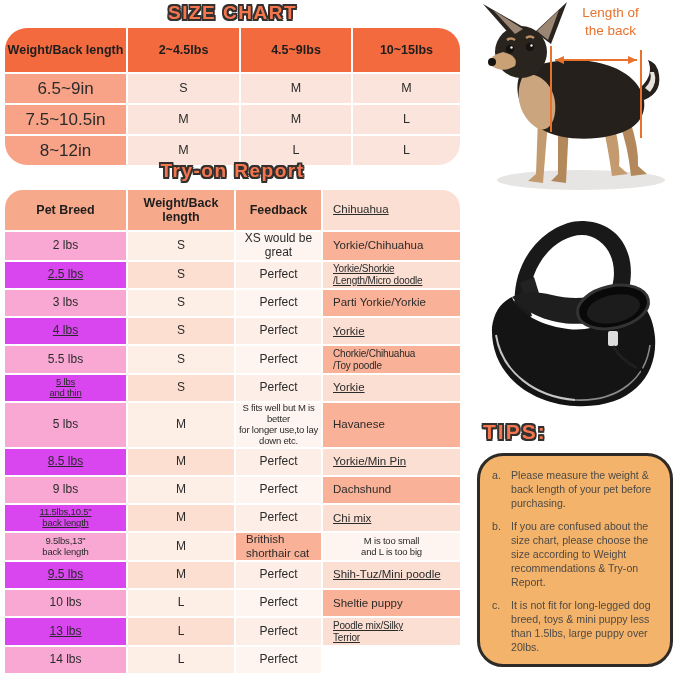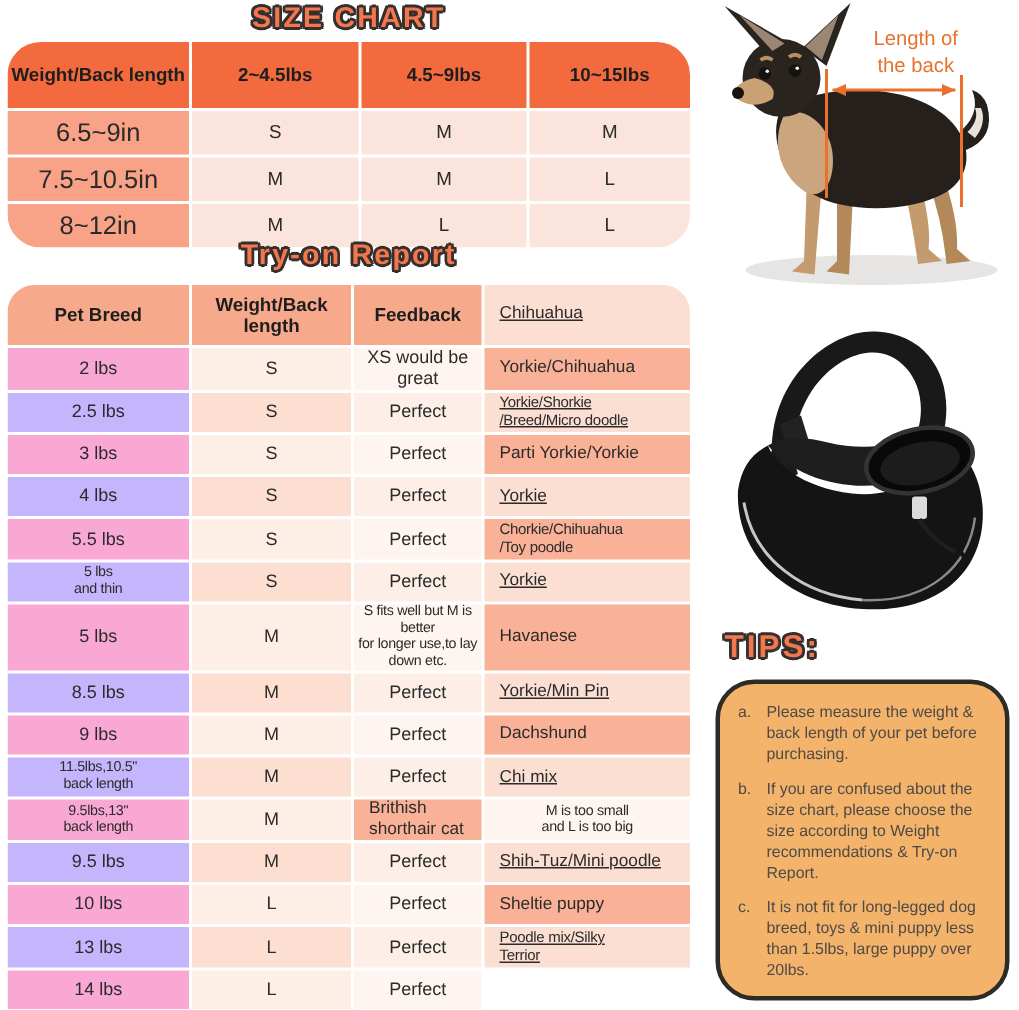--- a/index.html
+++ b/index.html
@@ -45,27 +45,27 @@
   }
   .to-head{background:var(--tryon-header,#F7A98B);font-size:12.5px;font-weight:bold;color:#1e1e1e;}
   .to-cell{white-space:pre-line;}
   .to-cell.breed{justify-content:flex-start;text-align:left;padding-left:10px;font-size:11.5px;}
   .to-cell.multi{font-size:9.5px;letter-spacing:-0.2px;}
   .to-cell.breed.multi{font-size:10px;}
   
   .rl.c0{background:#FBDFD3;text-decoration:underline;} .rl.c1{background:#f9a8d4;}
   .rl.c2{background:#FDEEE6;} .rl.c3{background:#FEF5F0;}
   
-  .rd.c0{background:#F9B197;} .rd.c1{background:#c4b5fd;}
+  .rd.c0{background:#F9B197;} .rd.c1{background:#d946ef;text-decoration:underline;}
   .rd.c2{background:#FCDFD1;} .rd.c3{background:#FDEFE8;}
 
   
   #dog-figure{position:absolute;left:463px;top:0;width:216px;height:200px;}
   #back-length-label{
-    position:absolute;left:553px;top:17px;width:115px;text-align:center;
+    position:absolute;left:553px;top:4px;width:115px;text-align:center;
     color:var(--annotation-orange,#E8722C);font-size:13.5px;line-height:1.3;
     white-space:pre-line;
   }
   #bag-figure{position:absolute;left:480px;top:205px;width:185px;height:212px;}
 
   
   #tips-box{
     position:absolute;left:477px;top:453px;width:196px;height:214px;box-sizing:border-box;
     background:var(--tips-box-fill,#F3B36A);
     border:3px solid var(--tips-border,#2E2A26);border-radius:26px;
@@ -108,21 +108,21 @@
       <div class="cell to-head">Feedback</div>
       <div class="cell to-cell rl c0 breed">Chihuahua</div>
       <div class="cell to-cell rl c1">2 lbs</div>
       <div class="cell to-cell rl c2">S</div>
       <div class="cell to-cell rl c3">XS would be great</div>
       <div class="cell to-cell rd c0 breed">Yorkie/Chihuahua</div>
       <div class="cell to-cell rd c1">2.5 lbs</div>
       <div class="cell to-cell rd c2">S</div>
       <div class="cell to-cell rd c3">Perfect</div>
       <div class="cell to-cell rl c0 breed multi">Yorkie/Shorkie
-/Breed/Micro doodle</div>
+/Length/Micro doodle</div>
       <div class="cell to-cell rl c1">3 lbs</div>
       <div class="cell to-cell rl c2">S</div>
       <div class="cell to-cell rl c3">Perfect</div>
       <div class="cell to-cell rd c0 breed">Parti Yorkie/Yorkie</div>
       <div class="cell to-cell rd c1">4 lbs</div>
       <div class="cell to-cell rd c2">S</div>
       <div class="cell to-cell rd c3">Perfect</div>
       <div class="cell to-cell rl c0 breed">Yorkie</div>
       <div class="cell to-cell rl c1">5.5 lbs</div>
       <div class="cell to-cell rl c2">S</div>

